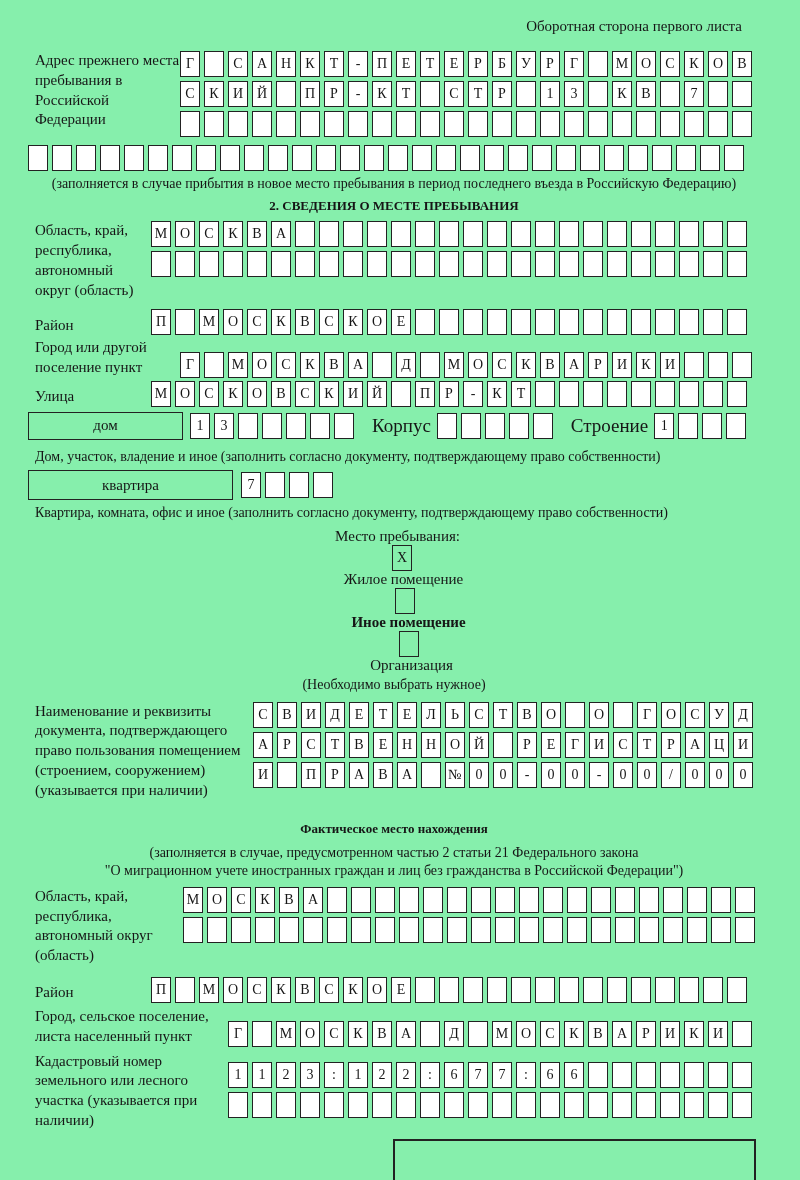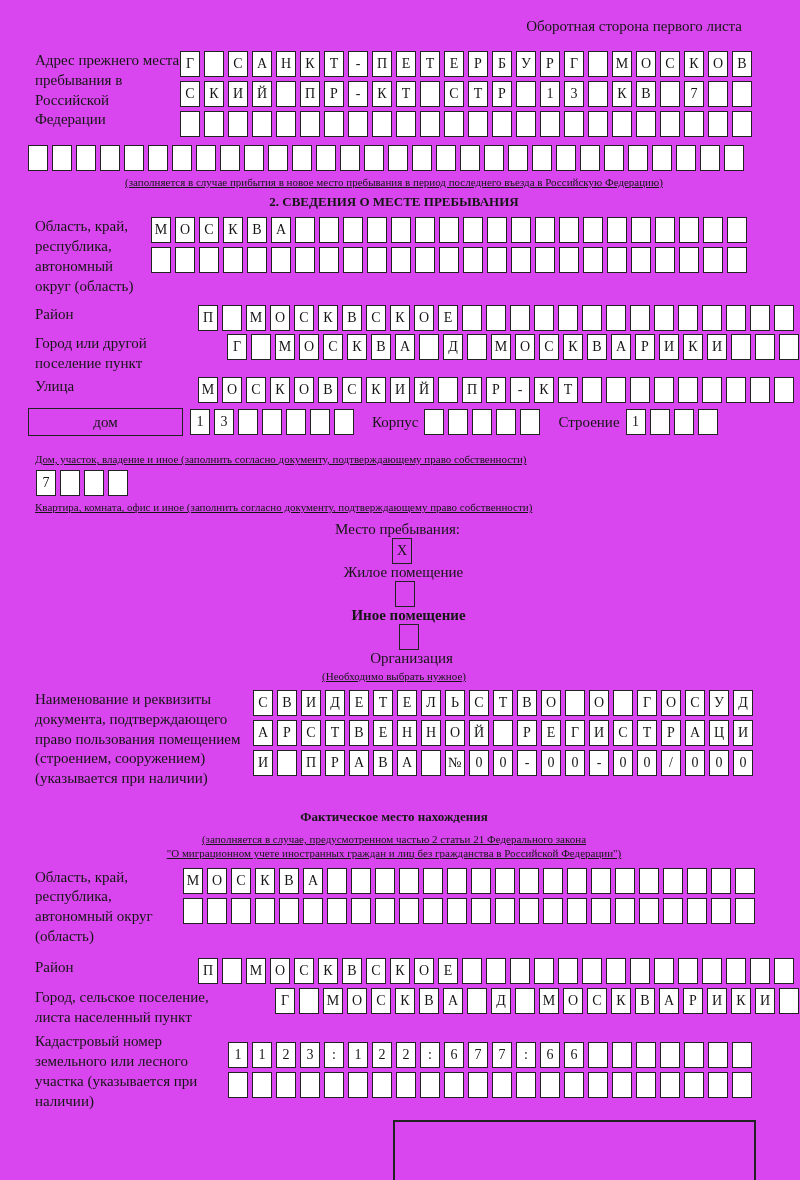--- a/index.html
+++ b/index.html
@@ -1,45 +1,45 @@
 <!DOCTYPE html>
 <html><head>
 <meta charset="utf-8">
 <style>
   * { margin:0; padding:0; box-sizing:border-box; }
   body { background:#ffffff; }
   .page {
-    width:800px; height:1180px; background:#d946ef; color:#161616;
+    width:800px; height:1180px; background:#86efac; color:#161616;
     font-family:"Liberation Serif","DejaVu Serif",serif;
     padding:18px 40px 0 28px; overflow:hidden; position:relative;
   }
   .top-title { text-align:right; font-size:15px; padding-right:18px; margin-bottom:16px; }
 
   .cellrow { display:flex; flex:none; }
   .cell {
     width:20px; height:26px; border:1.5px solid #222; margin-right:4px;
     display:flex; align-items:center; justify-content:center;
     font-size:14px; flex:none; background:#fff;
   }
   .rows .cellrow { margin-bottom:4px; }
 
   .field { display:flex; align-items:flex-start; }
-  .field.vcenter { align-items:flex-start;gap:47px; }
+  .field.vcenter { align-items:flex-end; }
   .label { font-size:15px; line-height:1.32; flex:none; padding-left:7px; }
   .w123 { width:123px; } .w152 { width:152px; } .w200 { width:200px; } .w225 { width:225px; }
 
-  .caption { font-size:11px; text-align:center; line-height:1.3;text-decoration:underline; }
+  .caption { font-size:14px; text-align:center; line-height:1.3; }
   .section-title { font-size:13px; font-weight:bold; text-align:center; }
 
   .house-row, .apt-row { display:flex; align-items:center; }
   .widebox {
     height:28px; border:1.5px solid #222; display:flex; align-items:center;
     justify-content:center; font-size:15px; flex:none;
   }
-  .inline-label { font-size:15px; flex:none; margin:0 6px 0 14px; }
+  .inline-label { font-size:19px; flex:none; margin:0 6px 0 14px; }
 
   .stay-row { display:flex; align-items:center; font-size:15px; padding-left:7px; }
   .checkbox {
     width:20px; height:26px; border:1.5px solid #222; display:flex;
     align-items:center; justify-content:center; font-size:14px; flex:none;
   }
 
   .stamp-wrap { width:363px; margin-left:auto; margin-right:4px; }
   .stamp-box { width:100%; height:175px; border:2px solid #222; }
 </style>
@@ -341,23 +341,24 @@
         <span class="cell"></span>
       </div>
     <div class="inline-label">Строение</div>
     <div class="cellrow">
         <span class="cell">1</span>
         <span class="cell"></span>
         <span class="cell"></span>
         <span class="cell"></span>
       </div>
   </div>
-  <div class="caption" style="text-align:left; padding-left:7px; margin-top:16px;">Дом, участок, владение и иное (заполнить согласно документу, подтверждающему право собственности)</div>
+  <div class="caption" style="text-align:left; padding-left:7px; margin-top:8px;">Дом, участок, владение и иное (заполнить согласно документу, подтверждающему право собственности)</div>
 
   <div class="apt-row" style="margin-top:4px;">
+    <div class="widebox" style="width:205px; height:30px;">квартира</div>
     <div class="cellrow" style="margin-left:8px;">
         <span class="cell">7</span>
         <span class="cell"></span>
         <span class="cell"></span>
         <span class="cell"></span>
       </div>
   </div>
   <div class="caption" style="text-align:left; padding-left:7px; margin-top:4px;">Квартира, комната, офис и иное (заполнить согласно документу, подтверждающему право собственности)</div>
 
   <div class="stay-row" style="margin-top:6px;flex-direction:column;">

